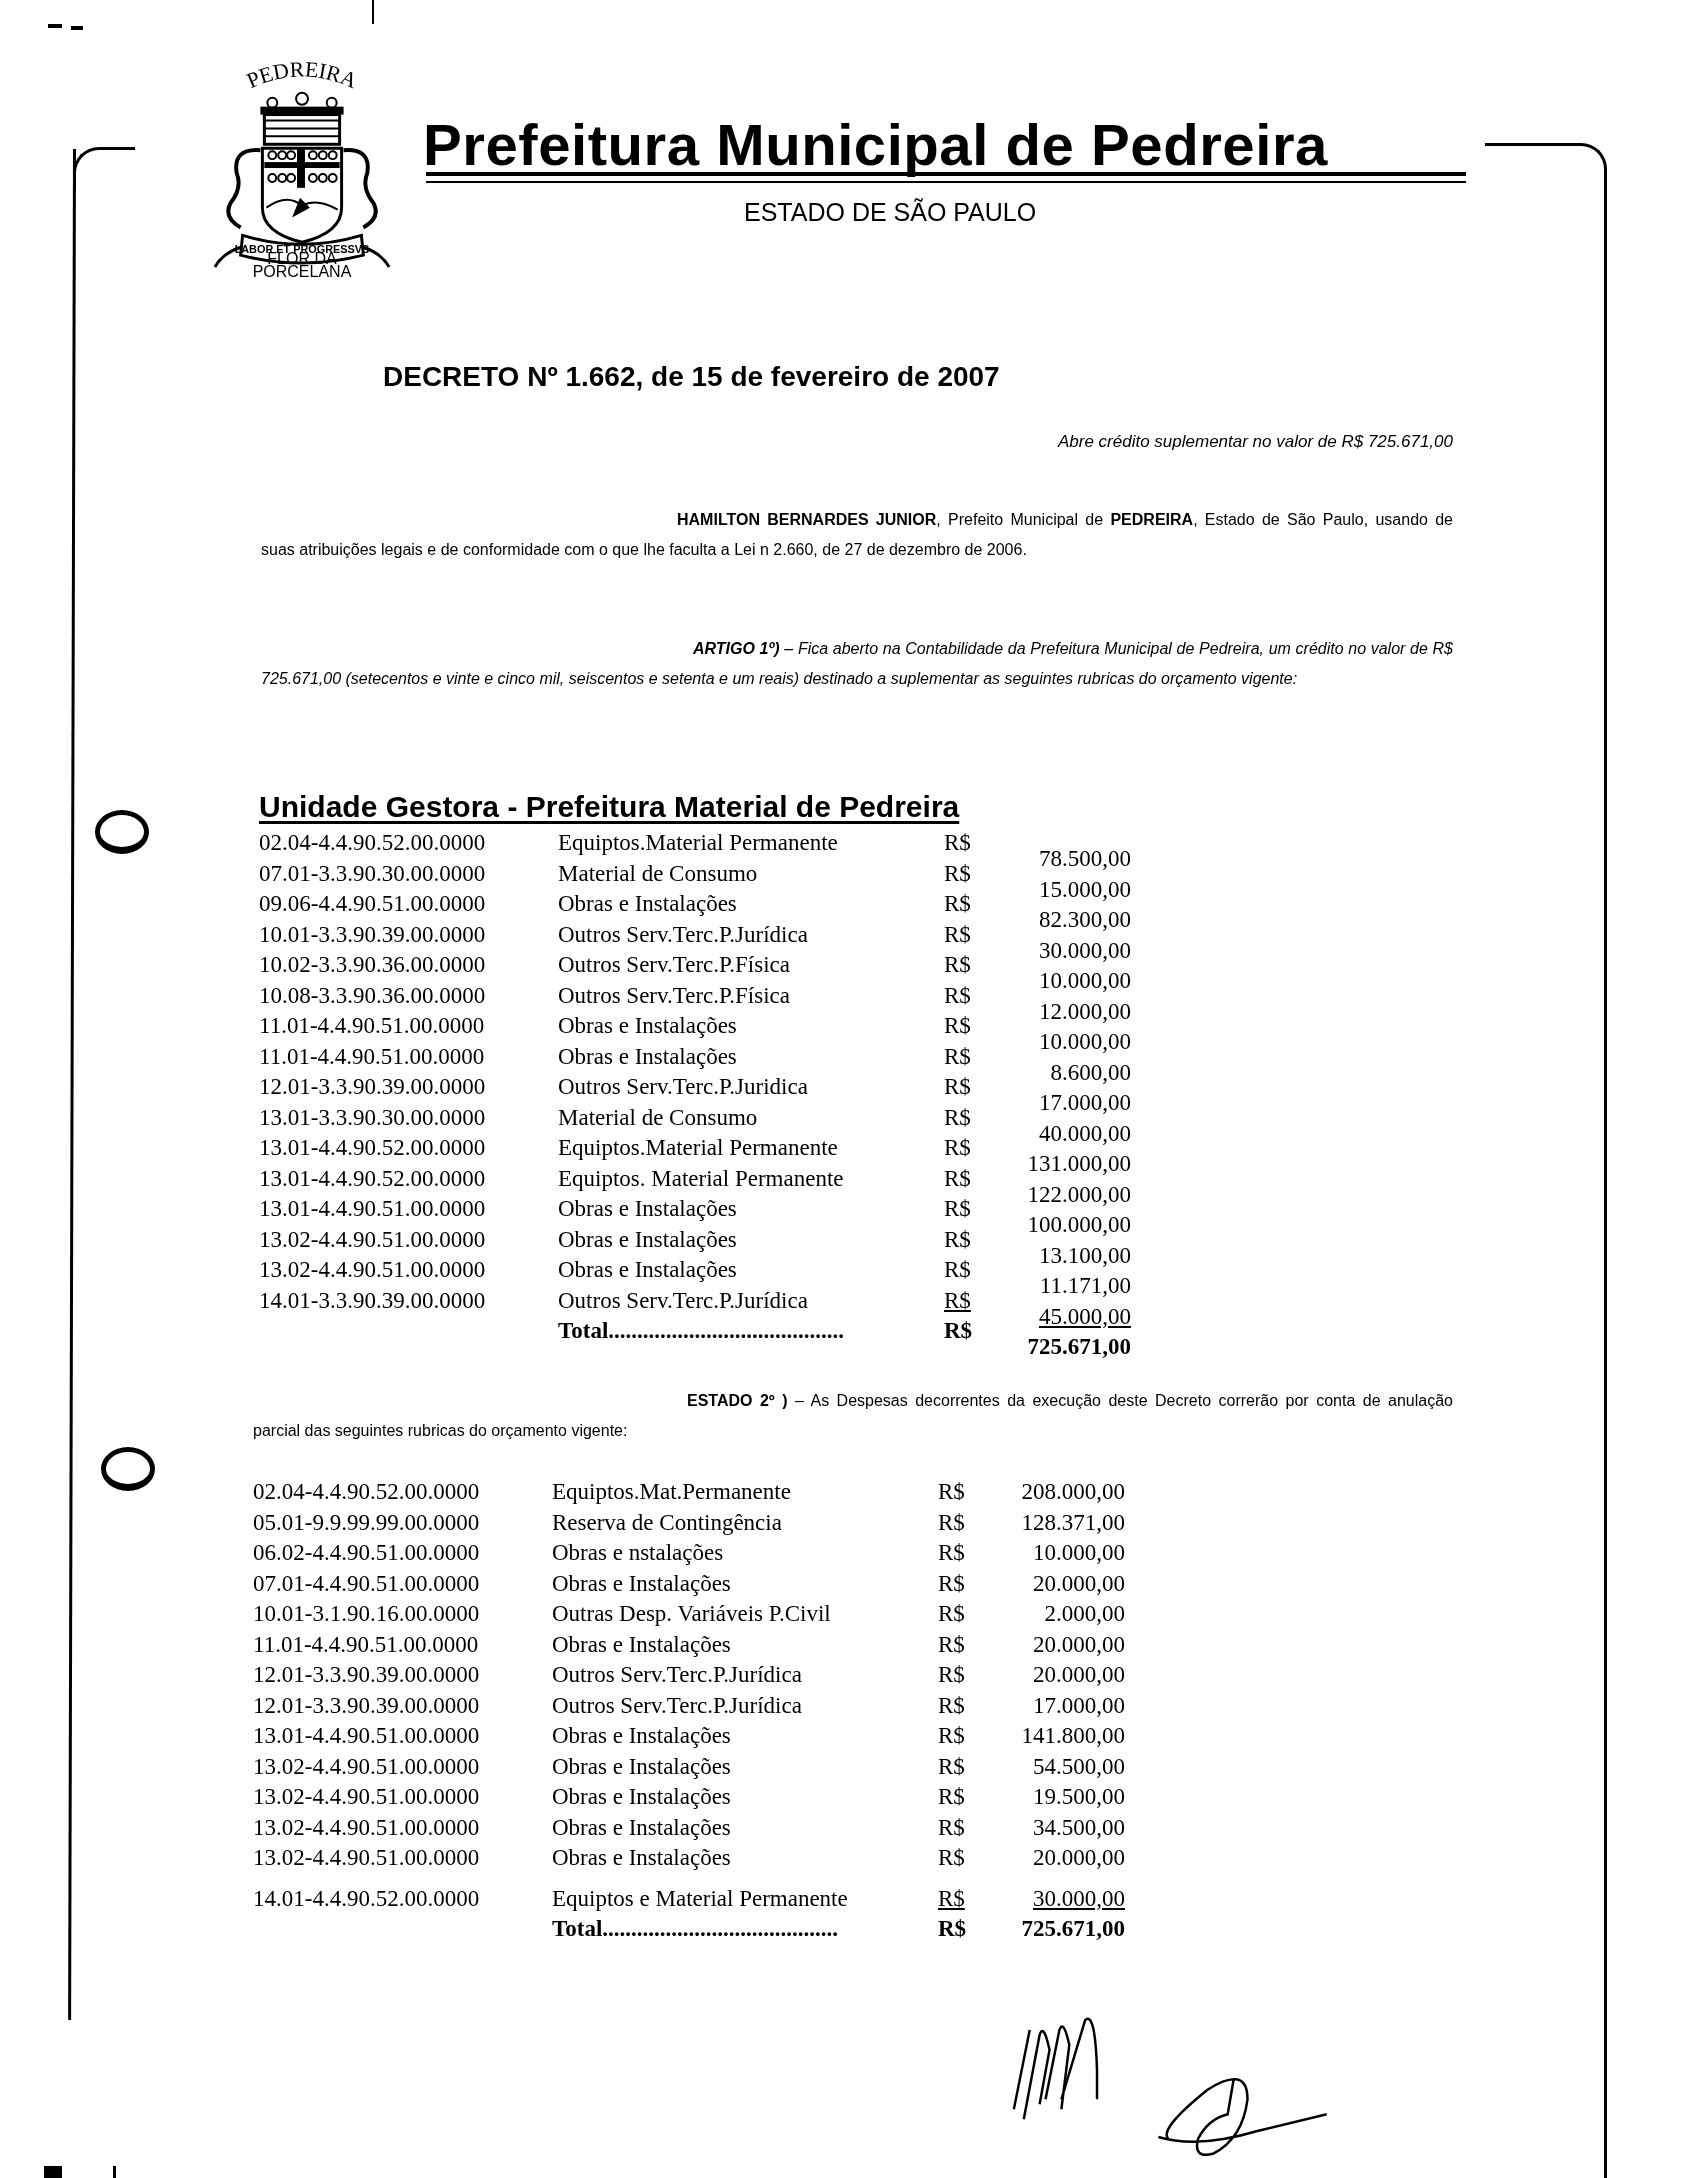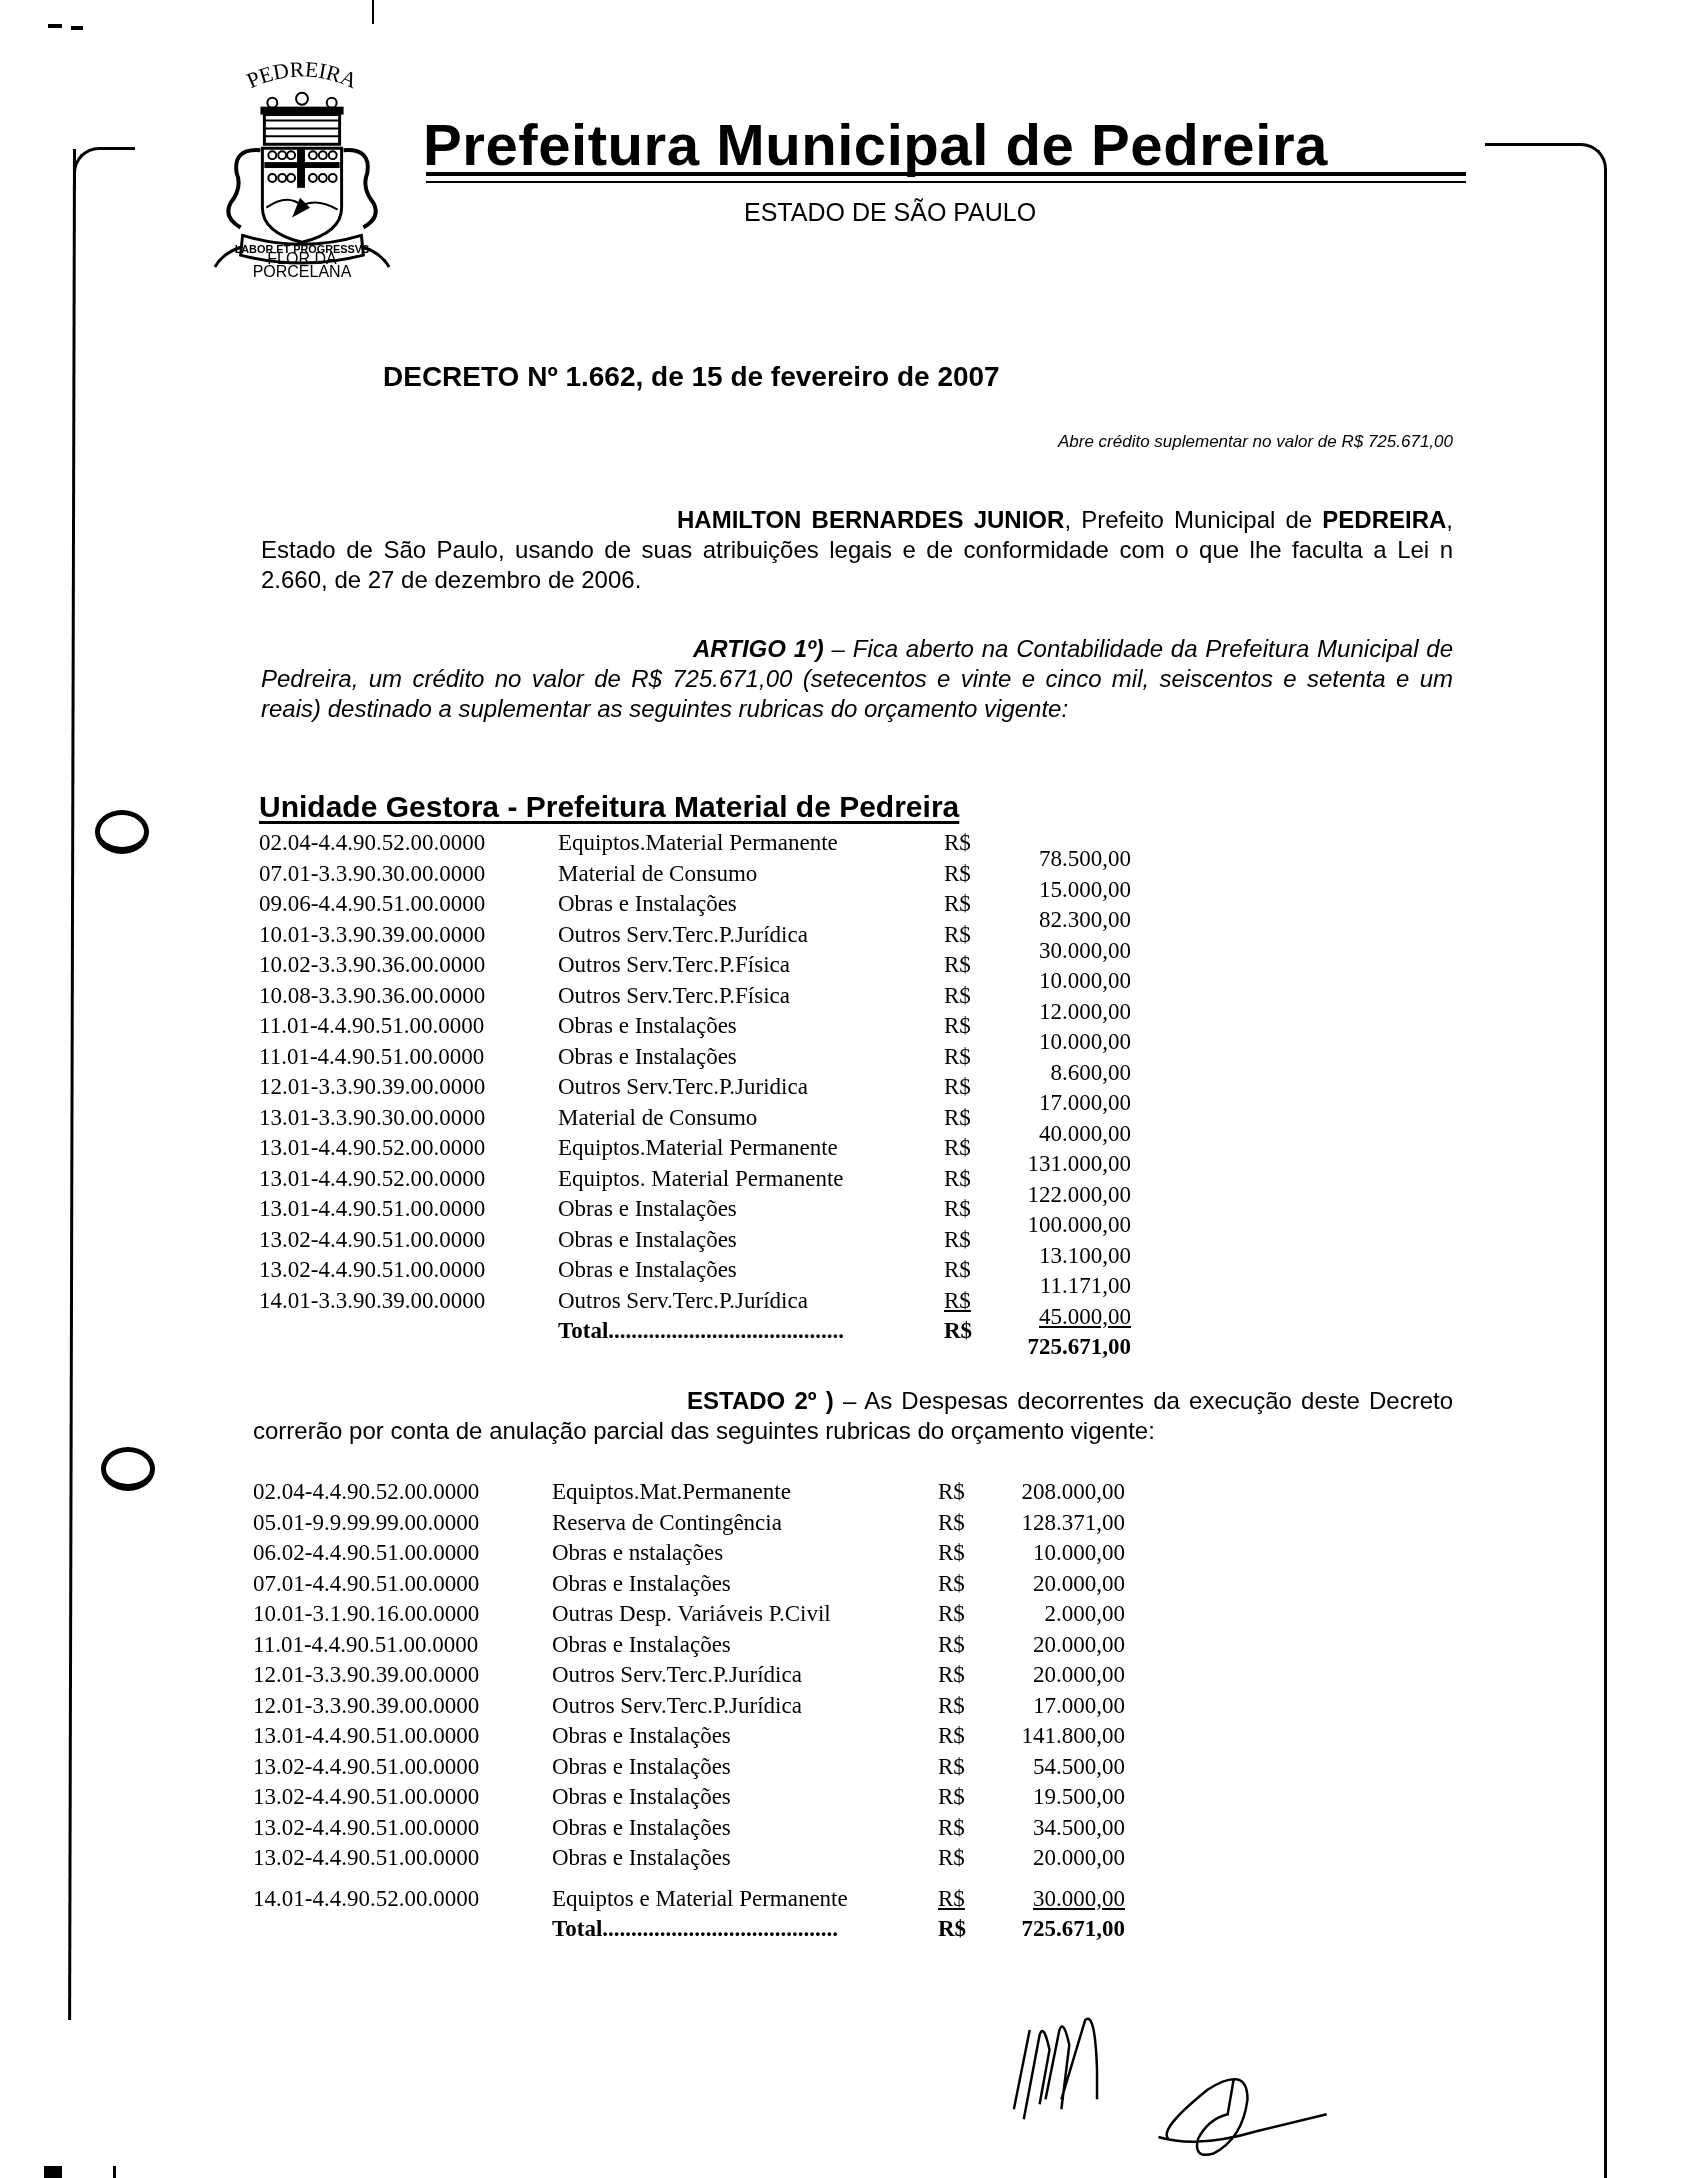--- a/index.html
+++ b/index.html
@@ -15,21 +15,21 @@
   
   .crest { left: 203px; top: 59px; width: 198px; height: 223px; }
   .org-title { left: 423px; top: 112px; font-size: 57px; font-weight: bold; letter-spacing: 0.5px; white-space: nowrap; transform: scaleX(1.02); transform-origin: left; }
   .rule1 { left: 426px; top: 172px; width: 1040px; height: 4px; background: #000; }
   .rule2 { left: 426px; top: 181px; width: 1040px; height: 2px; background: #000; }
   .org-sub { left: 744px; top: 198px; font-size: 25px; white-space: nowrap; }
 
   .decree-title { left: 383px; top: 361px; font-size: 28px; font-weight: bold; white-space: nowrap; }
   .ementa { left: 0; width: 1453px; top: 432px; font-size: 17px; font-style: italic; text-align: right; white-space: nowrap; }
 
-  .para { left: 261px; width: 1192px; font-size: 24px; line-height: 30px; text-align: justify; }
+  .para { left: 261px; width: 1192px; font-size: 16px; line-height: 30px; text-align: justify; }
   .para .indent { display: inline-block; width: 416px; }
   .para b { font-weight: bold; }
   .p-intro { top: 505px; }
   .p-art1 { top: 634px; font-style: italic; }
   .p-art2 { top: 1386px; left: 253px; width: 1200px; }
   .p-art2 .indent { width: 434px; }
 
   .ug-heading { left: 259px; top: 790px; font-size: 30px; font-weight: bold; white-space: nowrap; text-decoration: underline; text-underline-offset: 4px; text-decoration-thickness: 3px; }
 
   

